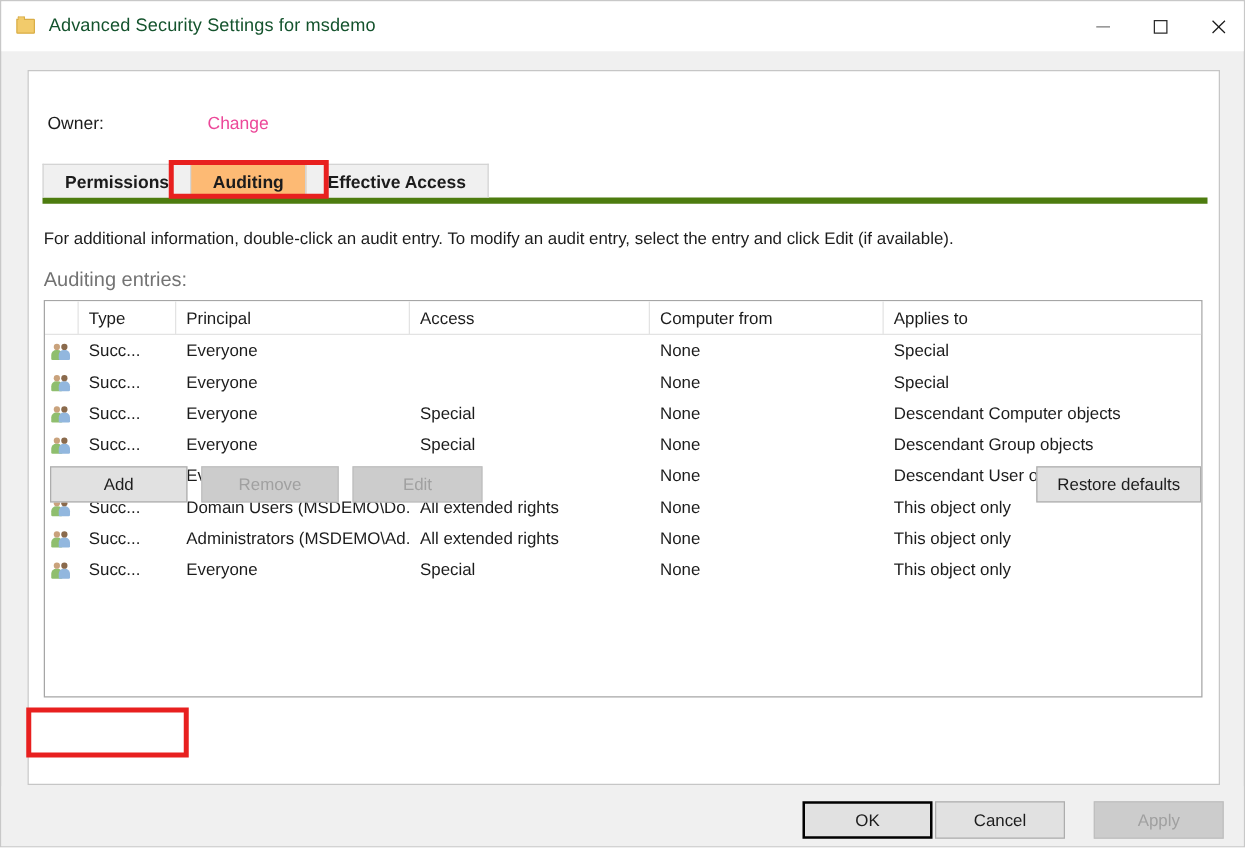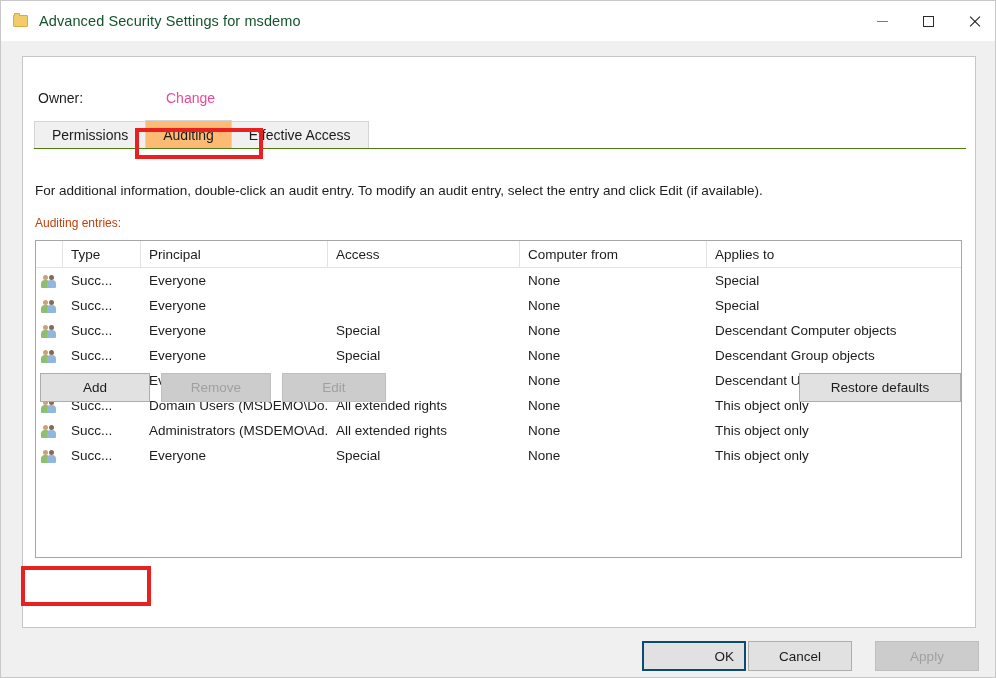--- a/index.html
+++ b/index.html
@@ -132,26 +132,27 @@
   .owner-change {
     margin-left: 17px;
     color: #ec4899;
     cursor: pointer;
   }
 
   
   .tabs {
     position: absolute;
     left: 11px;
-    top: 63px;
+    top: 73px;
     width: 932px;
     height: 28px;
     display: flex;
     align-items: flex-end;
-    border-bottom: 1px solid #4d7c0f;
+    border-bottom: 5px solid #4d7c0f;
+    font-weight: bold;
   }
   .tab {
     height: 27px;
     padding: 0 17px;
     display: flex;
     align-items: center;
     font-size: 14px;
     color: #1c1c1c;
     background: #f0f0f0;
     border: 1px solid #d4d4d4;
@@ -175,22 +176,22 @@
     left: 12px;
     top: 126px;
     font-size: 13.5px;
     color: #1c1c1c;
     white-space: nowrap;
   }
   .entries-label {
     position: absolute;
     left: 12px;
     top: 159px;
-    font-size: 12px;
-    color: #c2410c;
+    font-size: 16px;
+    color: #737373;
   }
 
   
   .listview {
     position: absolute;
     left: 12px;
     top: 183px;
     width: 927px;
     height: 318px;
     background: #ffffff;
@@ -293,28 +294,27 @@
     cursor: default;
     padding: 0 10px;
     white-space: nowrap;
   }
   .btn.disabled {
     color: #a0a0a0;
     background: #cccccc;
     border-color: #bfbfbf;
   }
   .btn.default {
-    border: 2px solid #0c4a6e;
-    text-align: right;
+    border: 2px solid #000000;
   }
 
   .add-btn     { position: absolute; left: 17px;  top: 316px; width: 110px; }
   .remove-btn  { position: absolute; left: 138px; top: 316px; width: 110px; }
   .edit-btn    { position: absolute; left: 259px; top: 316px; width: 92px; }
-  .restore-btn { position: absolute; right: 14px; top: 316px; width: 162px; }
+  .restore-btn { position: absolute; right: 14px; top: 316px; width: 132px; }
 
   
   .redbox {
     position: absolute;
     border: 4px solid #e8201f;
     box-sizing: border-box;
     pointer-events: none;
     z-index: 20;
   }
   #redbox-tab { left: 134px; top: 127px; width: 128px; height: 31px; }

